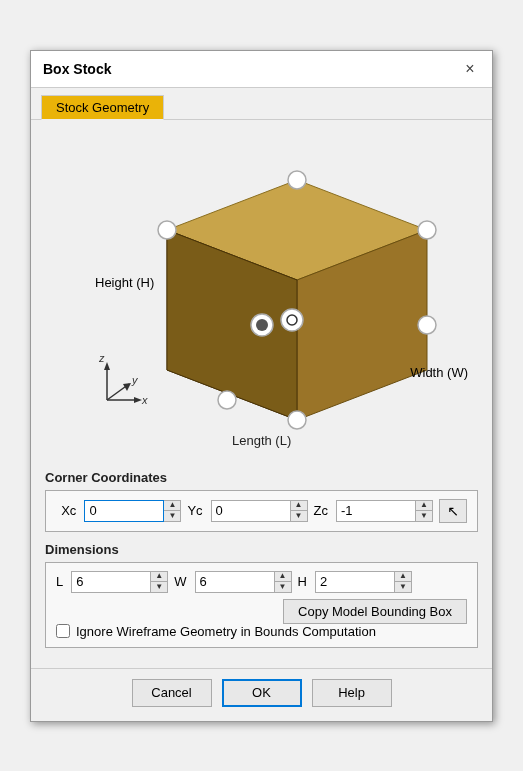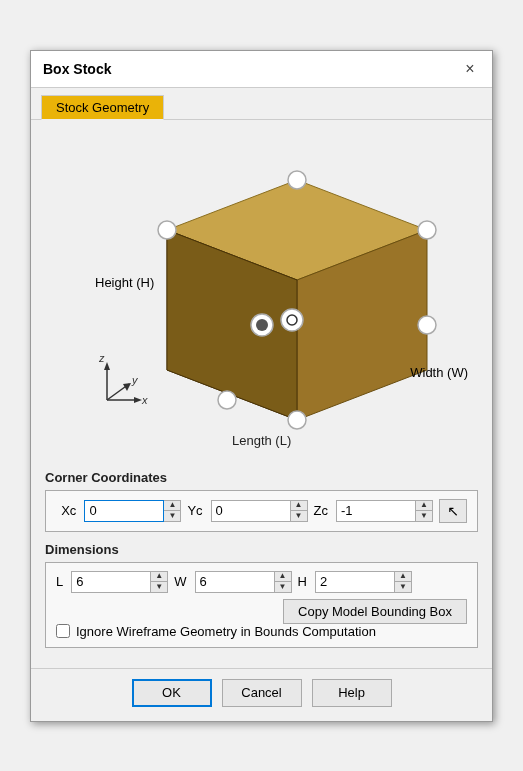--- a/index.html
+++ b/index.html
@@ -333,17 +333,17 @@
       <button class="copy-btn">Copy Model Bounding Box</button>
       <div class="checkbox-row">
         <input type="checkbox" id="ignoreWireframe" style="">
         <label for="ignoreWireframe">Ignore Wireframe Geometry in Bounds Computation</label>
       </div>
     </div>
 
   </div>
 
   <div class="footer">
+    <button class="footer-btn">Cancel</button>
     <button class="footer-btn ok-btn">OK</button>
-    <button class="footer-btn">Cancel</button>
     <button class="footer-btn">Help</button>
   </div>
 </div>
 
 </body></html>

